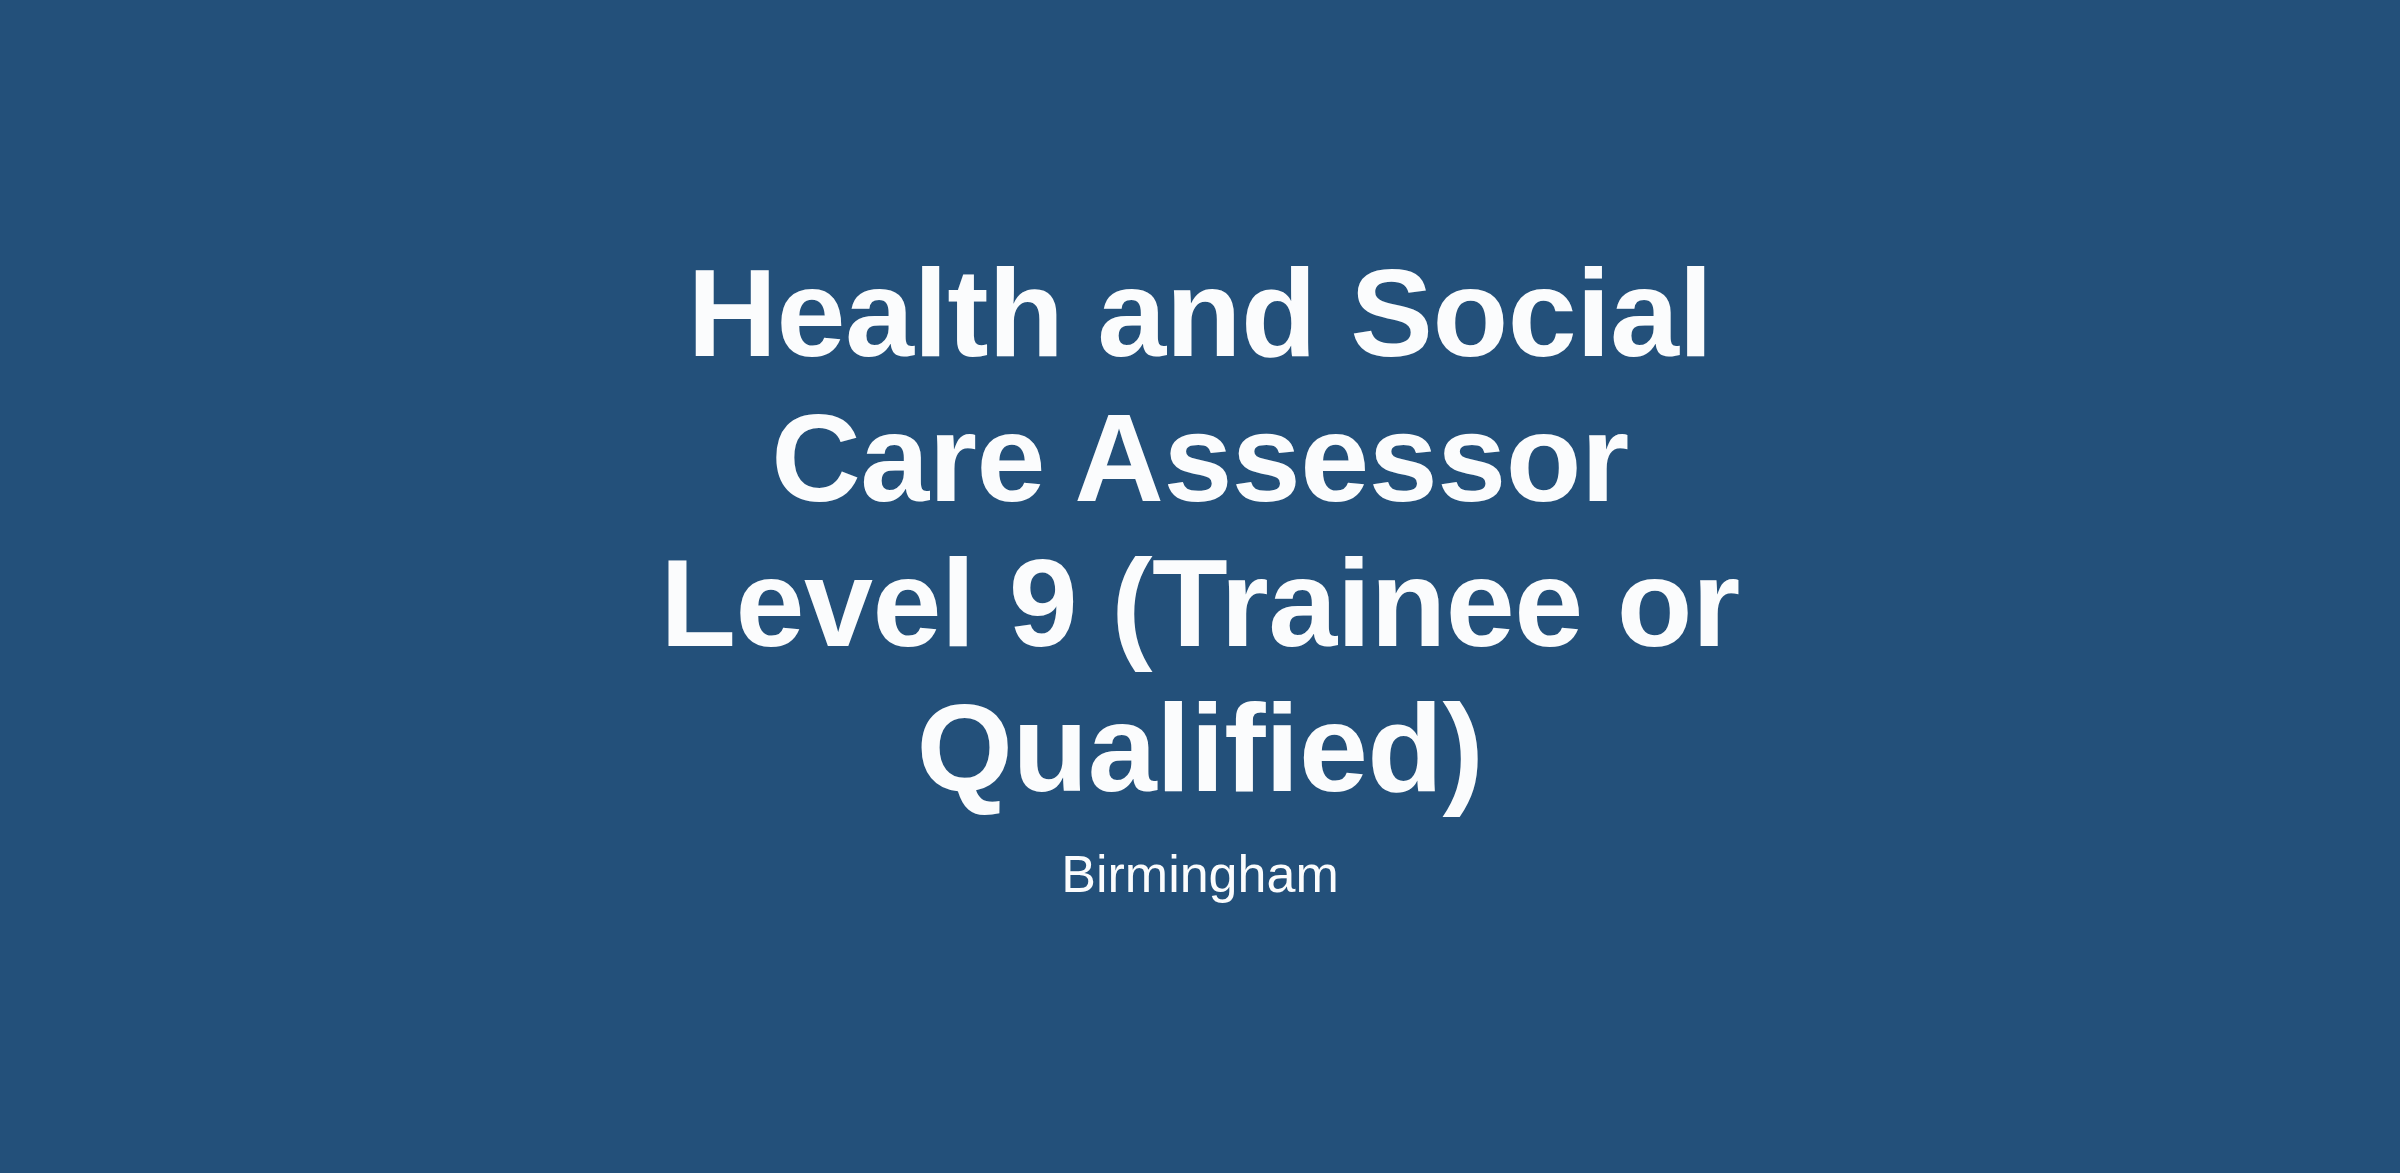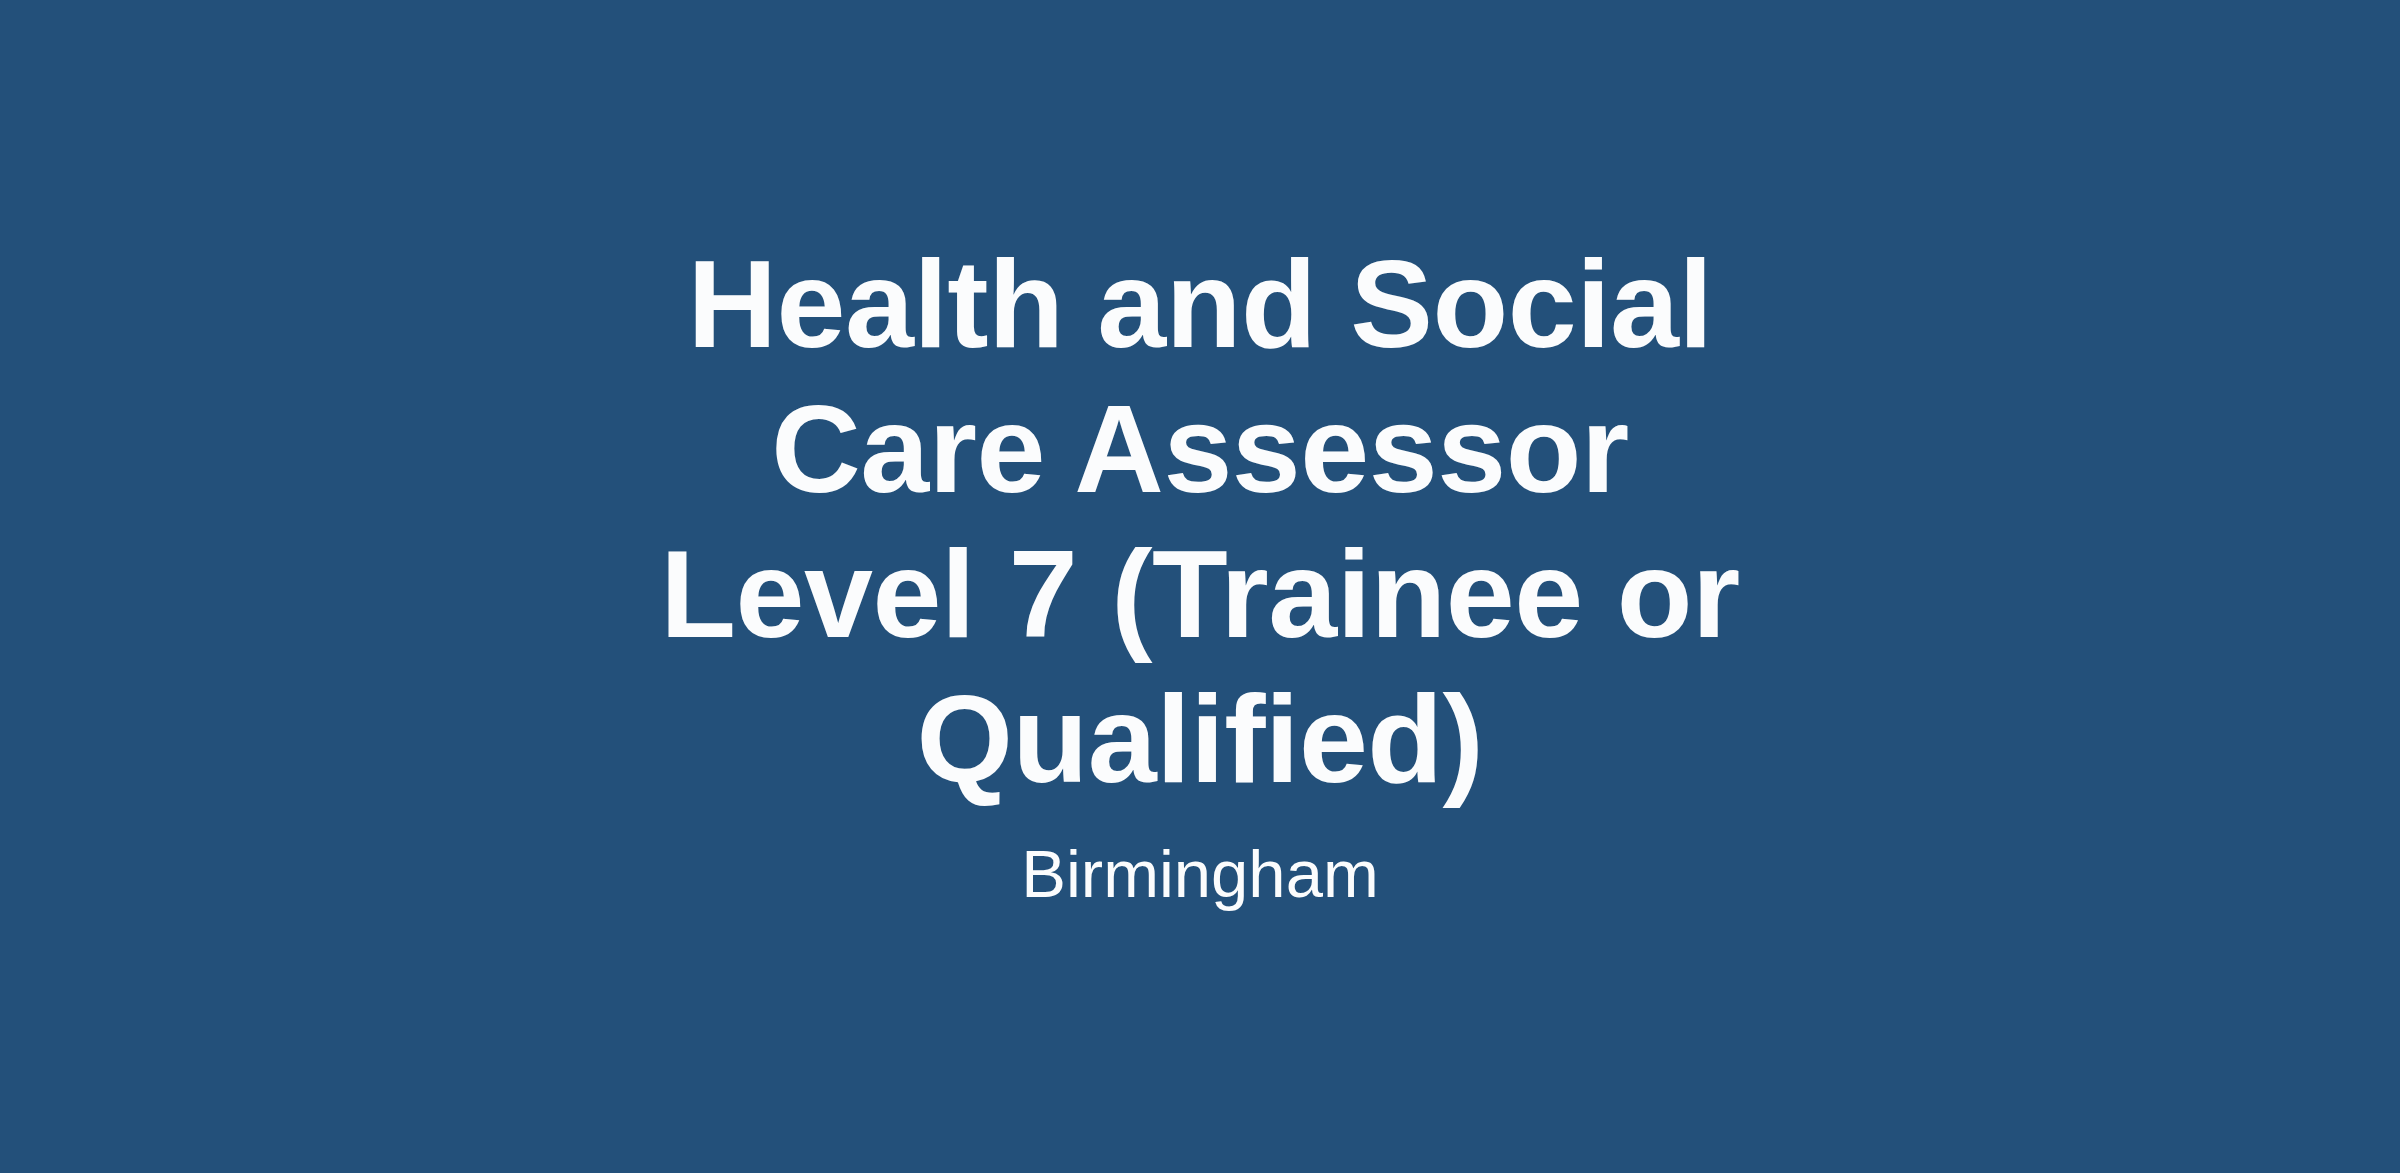--- a/index.html
+++ b/index.html
@@ -48,34 +48,34 @@
     color: #FBFCFD;
     text-align: center;
     word-break: normal;
     overflow-wrap: break-word;
   }
 
   .job-location {
     margin: 0;
     margin-top: 22px;
     max-width: 1600px;
-    font-size: 67px;
+    font-size: 52px;
     font-weight: 400;
     line-height: 1.2;
     letter-spacing: 0px;
     color: #FBFCFD;
     text-align: center;
   }
 </style>
 </head>
 <body>
 
 <div class="hero-card">
 
   <div class="hero-content">
 
-    <h1 class="job-title">Health and Social Care Assessor Level 7 (Trainee or Qualified)</h1>
+    <h1 class="job-title">Health and Social Care Assessor Level 9 (Trainee or Qualified)</h1>
 
     <p class="job-location">Birmingham</p>
 
   </div>
 
 </div>
 
 </body></html>

